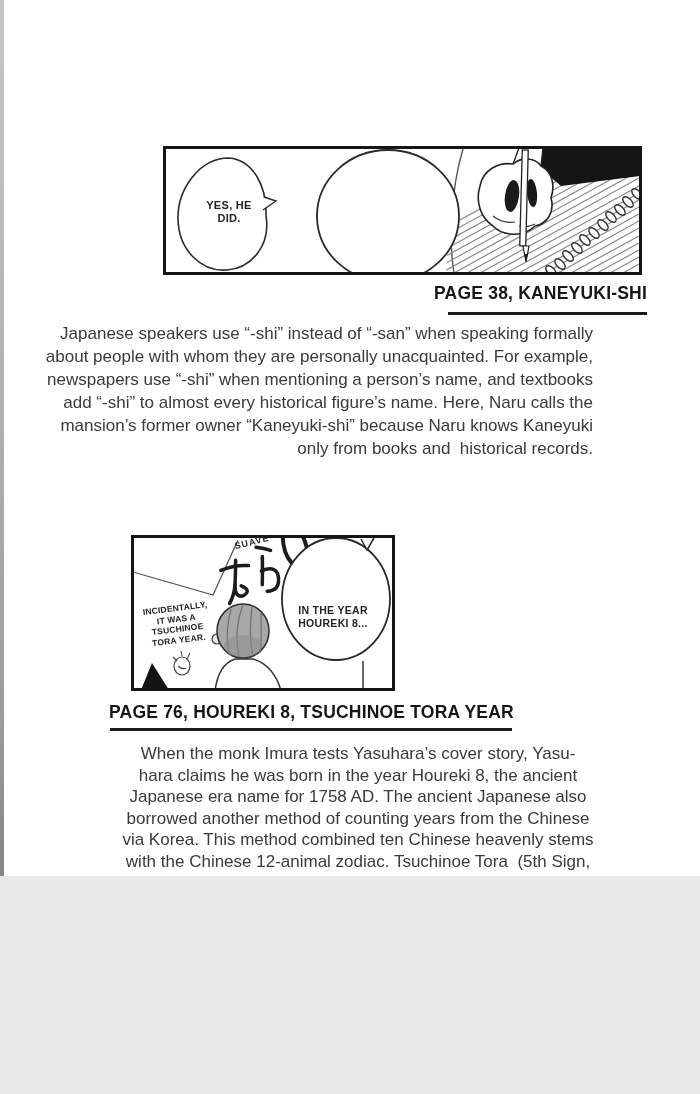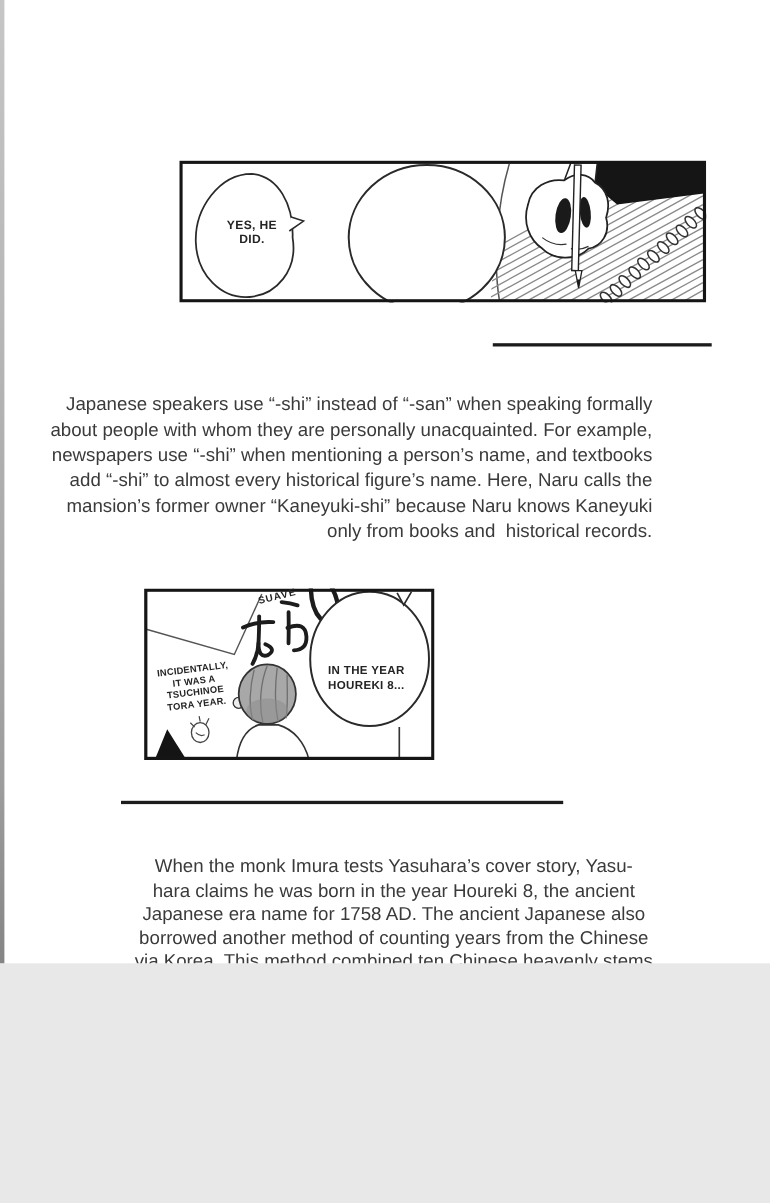--- a/index.html
+++ b/index.html
@@ -33,21 +33,21 @@
   .note-heading{
     position:absolute;font-size:17.5px;font-weight:700;color:#161616;
     letter-spacing:.2px;white-space:nowrap;
   }
   .h1{left:347px;top:283px;width:300px;text-align:right;}
   .h2{left:109px;top:702px;}
   .heading-rule{position:absolute;height:2.5px;background:#1c1c1c;}
   .r1{left:448px;top:312px;width:199px;}
   .r2{left:110px;top:728px;width:402px;}
   .note-body{
-    position:absolute;white-space:pre;font-size:17px;color:#3a3a3a;margin-top:34px;
+    position:absolute;white-space:pre;font-size:17px;color:#3a3a3a;
   }
   .p1{left:40px;top:322px;width:553px;text-align:right;line-height:23px;}
   .p2{left:118px;top:743px;width:480px;text-align:center;line-height:21.6px;}
 </style>
 </head>
 <body>
 
 <div class="page">
 
   <div class="left-edge"></div>
@@ -108,20 +108,21 @@
         <polyline points="100,64 113,55 101,51" fill="#ffffff" stroke="#2a2a2a" stroke-width="1.4"></polyline>
       </g>
 
       <rect x="1.5" y="1.5" width="476" height="126" fill="none" stroke="#151515" stroke-width="3"></rect>
     </svg>
   </div>
 
   <div class="bubble-text bt-a">YES, HE
 DID.</div>
 
+  <div class="note-heading h1">PAGE 38, KANEYUKI-SHI</div>
   <div class="heading-rule r1"></div>
   <div class="note-body p1">Japanese speakers use “-shi” instead of “-san” when speaking formally
 about people with whom they are personally unacquainted. For example,
 newspapers use “-shi” when mentioning a person’s name, and textbooks
 add “-shi” to almost every historical figure’s name. Here, Naru calls the
 mansion’s former owner “Kaneyuki-shi” because Naru knows Kaneyuki
 only from books and  historical records.</div>
 
   <div class="panel" style="left:131px;top:535px;">
     <svg width="264" height="156" viewBox="0 0 264 156">
@@ -173,20 +174,21 @@
   </div>
 
   <div class="caption-suave">SUAVE</div>
   <div class="caption-incidentally">INCIDENTALLY,
 IT WAS A
 TSUCHINOE
 TORA YEAR.</div>
   <div class="bubble-text bt-c">IN THE YEAR
 HOUREKI 8...</div>
 
+  <div class="note-heading h2">PAGE 76, HOUREKI 8, TSUCHINOE TORA YEAR</div>
   <div class="heading-rule r2"></div>
   <div class="note-body p2">When the monk Imura tests Yasuhara’s cover story, Yasu-
 hara claims he was born in the year Houreki 8, the ancient
 Japanese era name for 1758 AD. The ancient Japanese also
 borrowed another method of counting years from the Chinese
 via Korea. This method combined ten Chinese heavenly stems
 with the Chinese 12-animal zodiac. Tsuchinoe Tora  (5th Sign,
 Year of the Tiger) is the fifteenth year of a sixty-year cycle.</div>
 
 </div>

